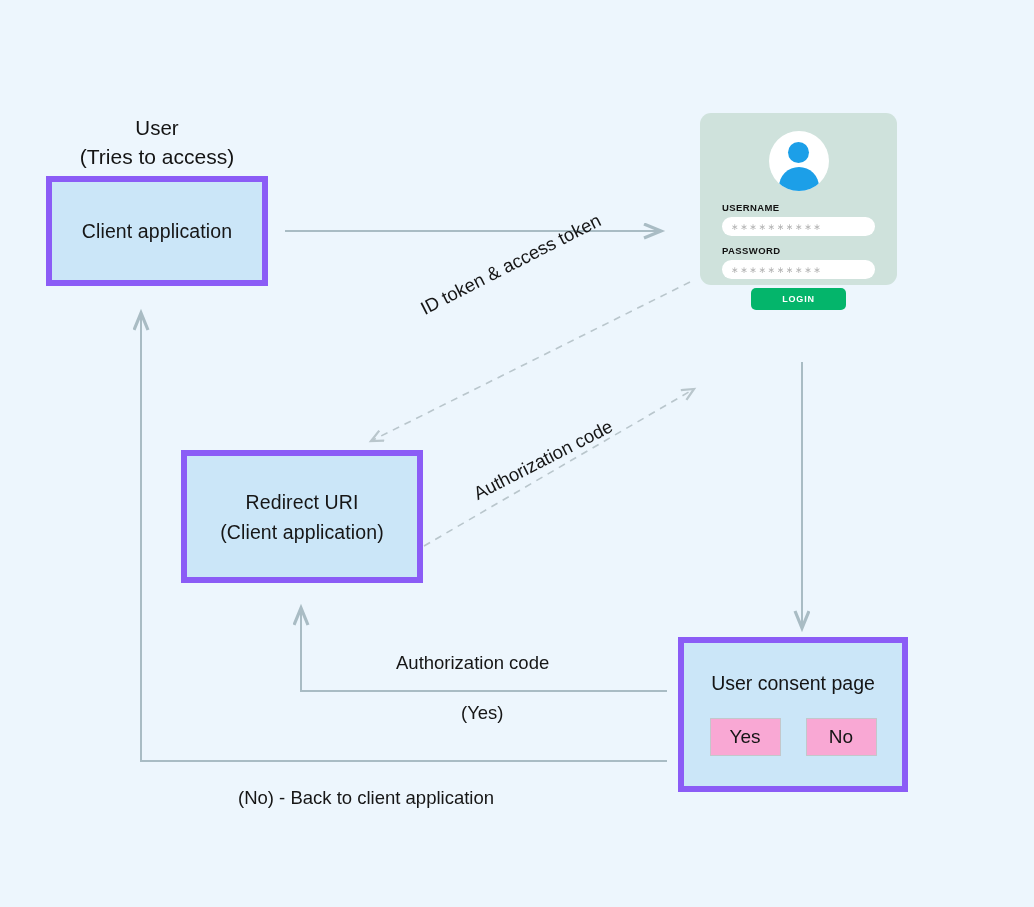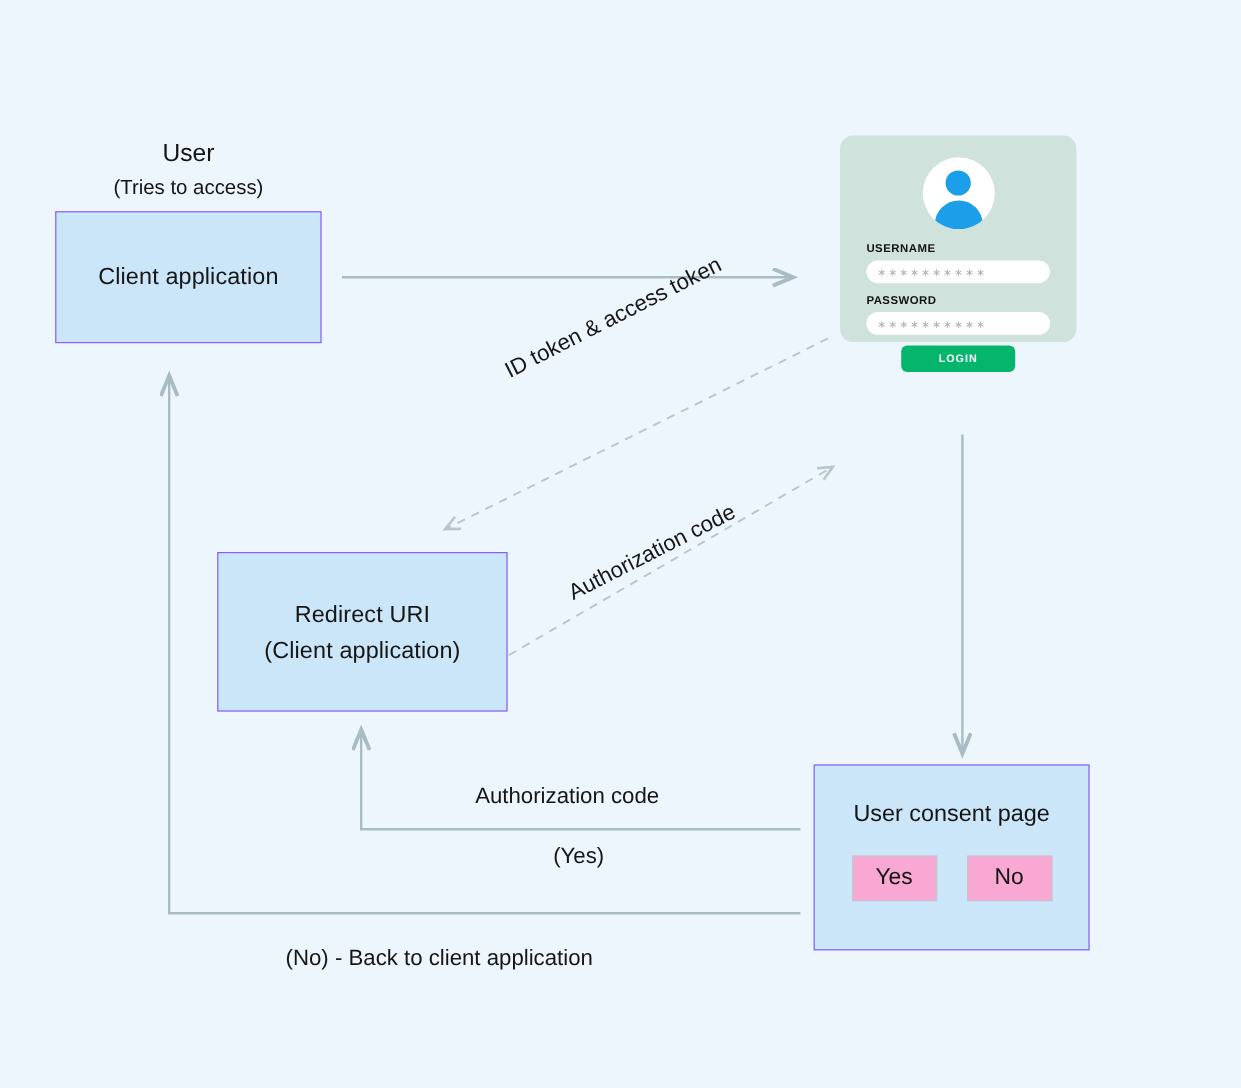--- a/index.html
+++ b/index.html
@@ -17,21 +17,21 @@
   #canvas {
     position: relative;
     width: 1034px;
     height: 907px;
   }
   .abs { position: absolute; }
 
   
   .bluebox {
     background: #cbe6f8;
-    border: 1px solid #8b5cf6;
+    border: 6px solid #8b5cf6;
     box-sizing: border-box;
     display: flex;
     flex-direction: column;
     align-items: center;
     justify-content: center;
     text-align: center;
   }
   .box-line {
     font-size: 19.5px;
     line-height: 30px;
@@ -44,36 +44,36 @@
     left: 46px;
     top: 113px;
     width: 222px;
     text-align: center;
   }
   #user-caption .l1 {
     font-size: 20.5px;
     line-height: 29px;
   }
   #user-caption .l2 {
-    font-size: 17px;
+    font-size: 21px;
     line-height: 29px;
   }
 
   
   #client-app-box {
     left: 46px;
     top: 176px;
     width: 222px;
     height: 110px;
   }
 
   
   #redirect-uri-box {
     left: 181px;
-    top: 460px;
+    top: 450px;
     width: 242px;
     height: 133px;
   }
 
   
   #consent-box {
     left: 678px;
     top: 637px;
     width: 230px;
     height: 155px;

